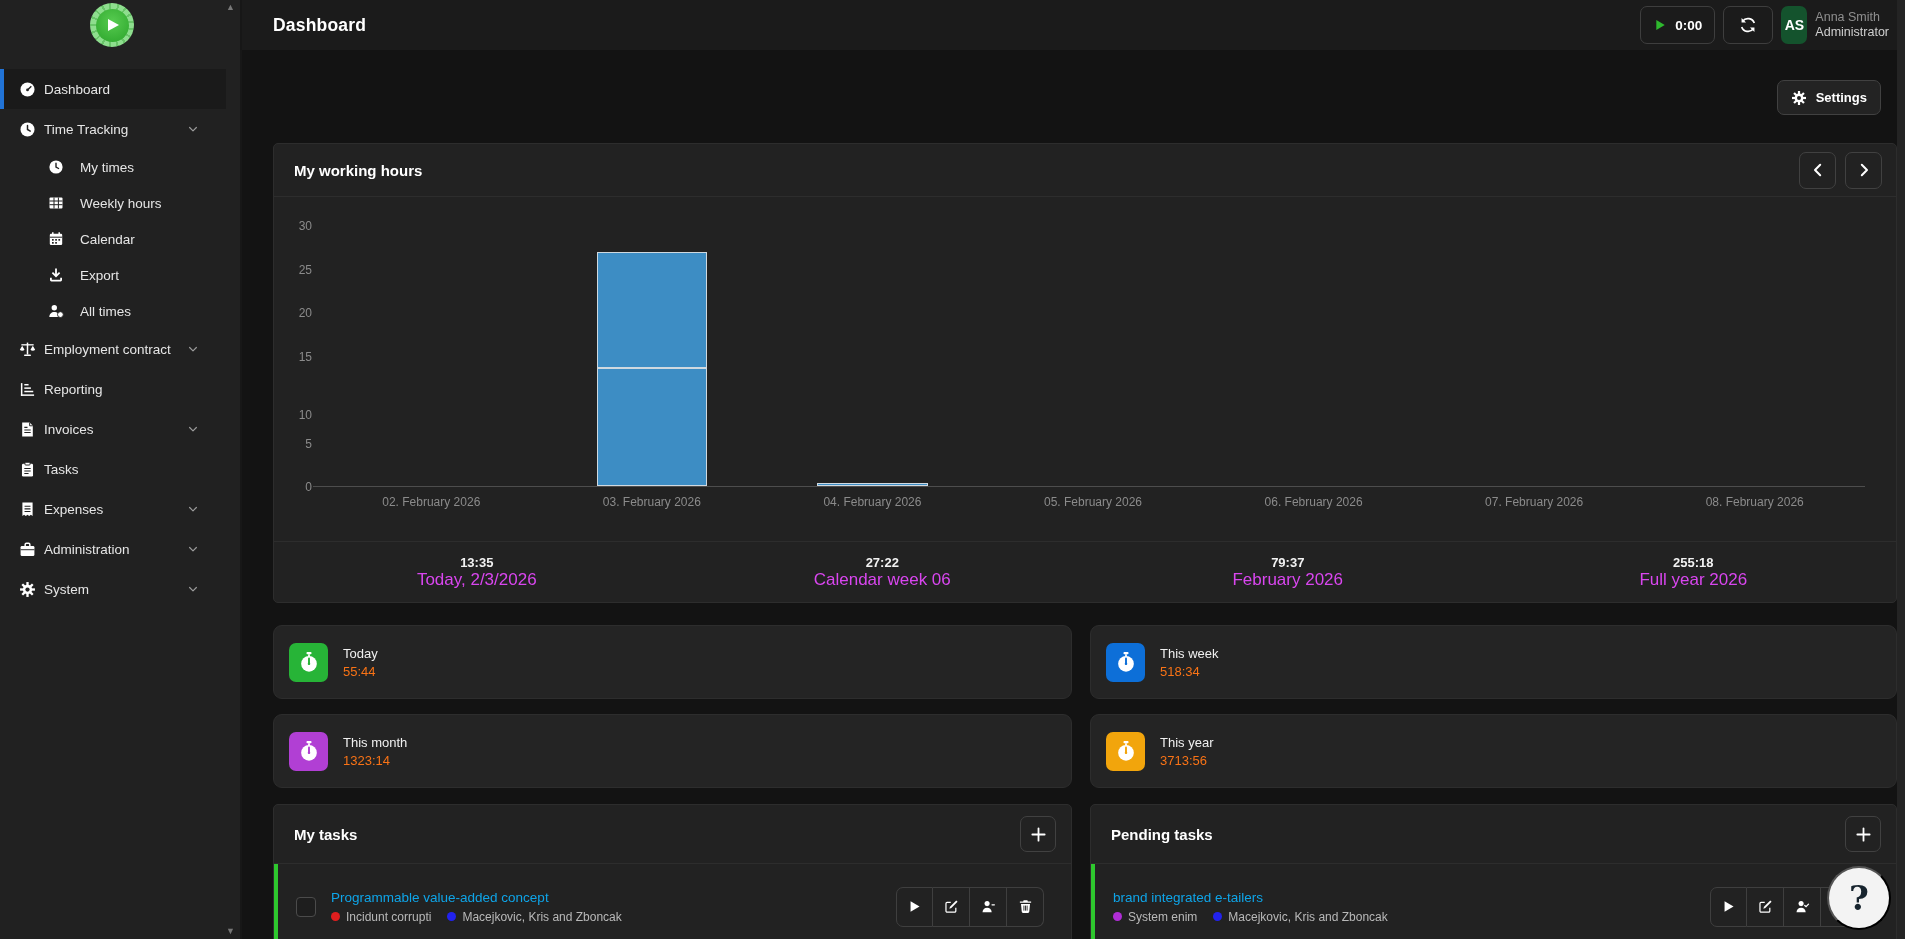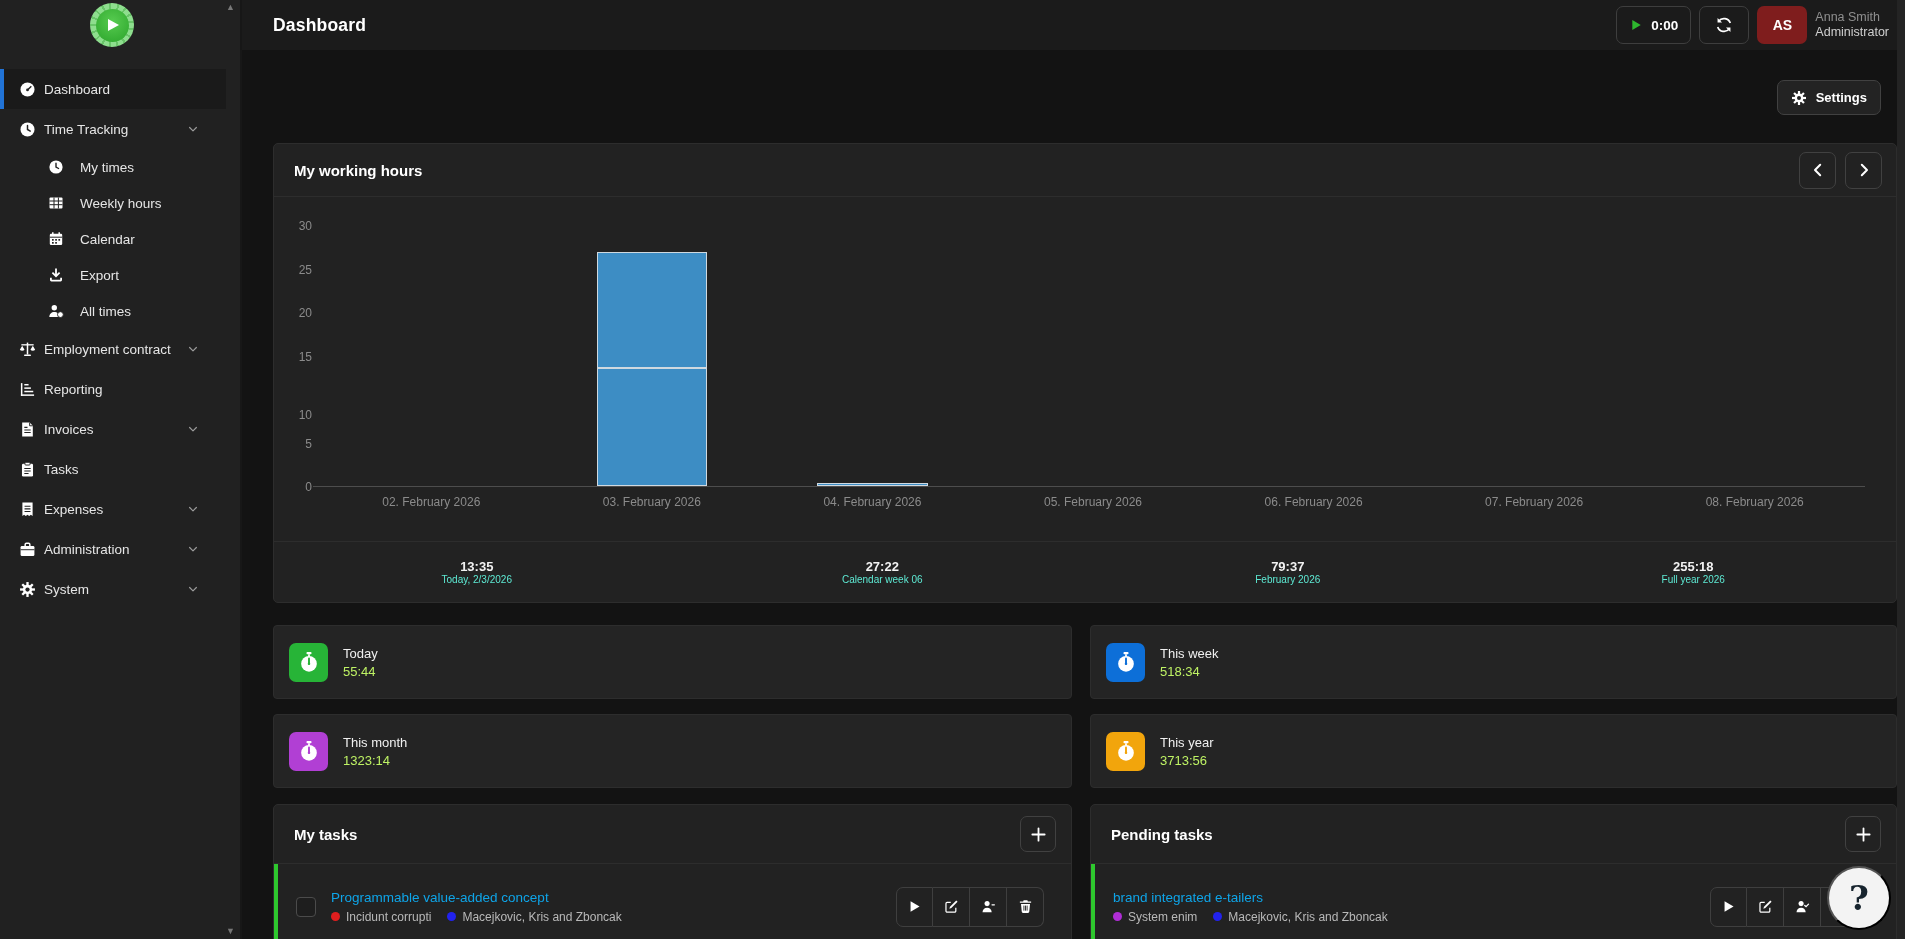--- a/index.html
+++ b/index.html
@@ -28,21 +28,21 @@
   .chev{position:absolute;right:16px;color:#9a9a9a}
 
   
   .topbar{position:absolute;left:242px;right:0;top:0;height:50px;background:#1b1b1b;display:flex;align-items:center;padding:0 16px 0 31px;box-sizing:border-box}
   .topbar-title{font-size:17.5px;font-weight:bold;color:#fff;letter-spacing:.2px}
   .topbar-right{margin-left:auto;display:flex;align-items:center;gap:8px}
   .tb-btn{height:38px;border:1px solid #3e3e3e;border-radius:7px;background:transparent;display:flex;align-items:center;justify-content:center;cursor:pointer;color:#fff}
   .timer-btn{padding:0 12px;gap:8px;font-weight:bold;font-size:13.5px}
   .timer-btn .icn{color:#2eb82e}
   .refresh-btn{width:50px}
-  .avatar{width:50px;height:38px;border-radius:7px;background:#7f1d1d;color:#fff;font-weight:bold;font-size:14px;display:flex;align-items:center;justify-content:center;cursor:pointer}
+  .avatar{width:26px;height:38px;border-radius:7px;background:#14532d;color:#fff;font-weight:bold;font-size:14px;display:flex;align-items:center;justify-content:center;cursor:pointer}
   .user-block{font-size:12.5px;line-height:15px;cursor:pointer}
   .user-name{color:#8f8f8f}.user-role{color:#cfcfcf}
 
   
   .settings-btn{position:absolute;top:80px;right:24px;height:35px;border:1px solid #414141;background:#232323;border-radius:7px;
         display:flex;align-items:center;gap:9px;padding:0 13px;font-weight:bold;font-size:13px;color:#fff;cursor:pointer}
 
   
   .card{position:absolute;background:#222222;border:1px solid #2d2d2d;border-radius:5px;box-sizing:border-box}
   .card-hours{left:273px;top:143px;width:1624px;height:460px}
@@ -56,32 +56,32 @@
   .plot{position:absolute;left:47px;right:31px;top:29px;bottom:58px}
   .axis-x{position:absolute;left:-8px;right:0;bottom:-1px;height:1px;background:#4d4d4d}
   .ytick{position:absolute;left:0;width:38px;text-align:right;font-size:12px;color:#8b8b8b}
   .chart-col{position:absolute;top:0;bottom:0}
   .bar{position:absolute;left:25%;width:50%;top:0;bottom:0}
   .bar-seg{position:absolute;left:0;right:0;border:1px solid #cfd9e0;box-sizing:border-box}
   .xlabel{position:absolute;top:calc(100% + 9px);left:0;right:0;text-align:center;font-size:12px;color:#8b8b8b;white-space:nowrap}
   .hours-stats{position:absolute;left:0;right:0;bottom:0;height:60px;border-top:1px solid #2d2d2d;display:flex}
   .hstat{flex:1;display:flex;flex-direction:column;align-items:center;justify-content:center;}
   .hstat-value{font-size:13px;font-weight:bold;color:#f2f2f2}
-  .hstat-label{font-size:10px;color:#5eead4}
+  .hstat-label{font-size:17px;color:#d946ef}
 
   
-  .stat-card{position:absolute;height:74px;background:#242424;border:1px solid #2d2d2d;border-radius:4px;display:flex;align-items:center;padding-left:15px;box-sizing:border-box}
+  .stat-card{position:absolute;height:74px;background:#242424;border:1px solid #2d2d2d;border-radius:9px;display:flex;align-items:center;padding-left:15px;box-sizing:border-box}
   .stat-pos0{left:273px;top:625px;width:799px}
   .stat-pos1{left:1090px;top:625px;width:807px}
   .stat-pos2{left:273px;top:714px;width:799px}
   .stat-pos3{left:1090px;top:714px;width:807px}
   .stat-icon{width:39px;height:39px;border-radius:7px;display:flex;align-items:center;justify-content:center;flex:none}
   .stat-text{margin-left:15px;display:flex;flex-direction:column;gap:3px}
   .stat-label{font-size:13px;color:#f0f0f0}
-  .stat-value{font-size:13px;color:#bef264}
+  .stat-value{font-size:13px;color:#f97316}
 
   
   .card-mytasks{left:273px;top:804px;width:799px;height:150px}
   .card-pending{left:1090px;top:804px;width:807px;height:150px}
   .tasks-header{height:58px;border-bottom:1px solid #2d2d2d;display:flex;align-items:center;padding:0 15px 0 20px}
   .plus-btn{margin-left:auto;width:36px;height:36px;border:1px solid #414141;border-radius:7px;background:transparent;display:flex;align-items:center;justify-content:center;cursor:pointer;color:#fff}
   .task-row{position:relative;height:85px;border-left:4px solid #2ec82e;display:flex;align-items:center;padding-left:18px;box-sizing:border-box}
   .task-check{width:18px;height:18px;border:1px solid #4b4b4b;border-radius:4px;background:#1e1e1e;margin-right:15px;flex:none;cursor:pointer}
   .task-main{display:flex;flex-direction:column;gap:5px}
   .task-title{font-size:13.5px;color:#0ea5e9}

